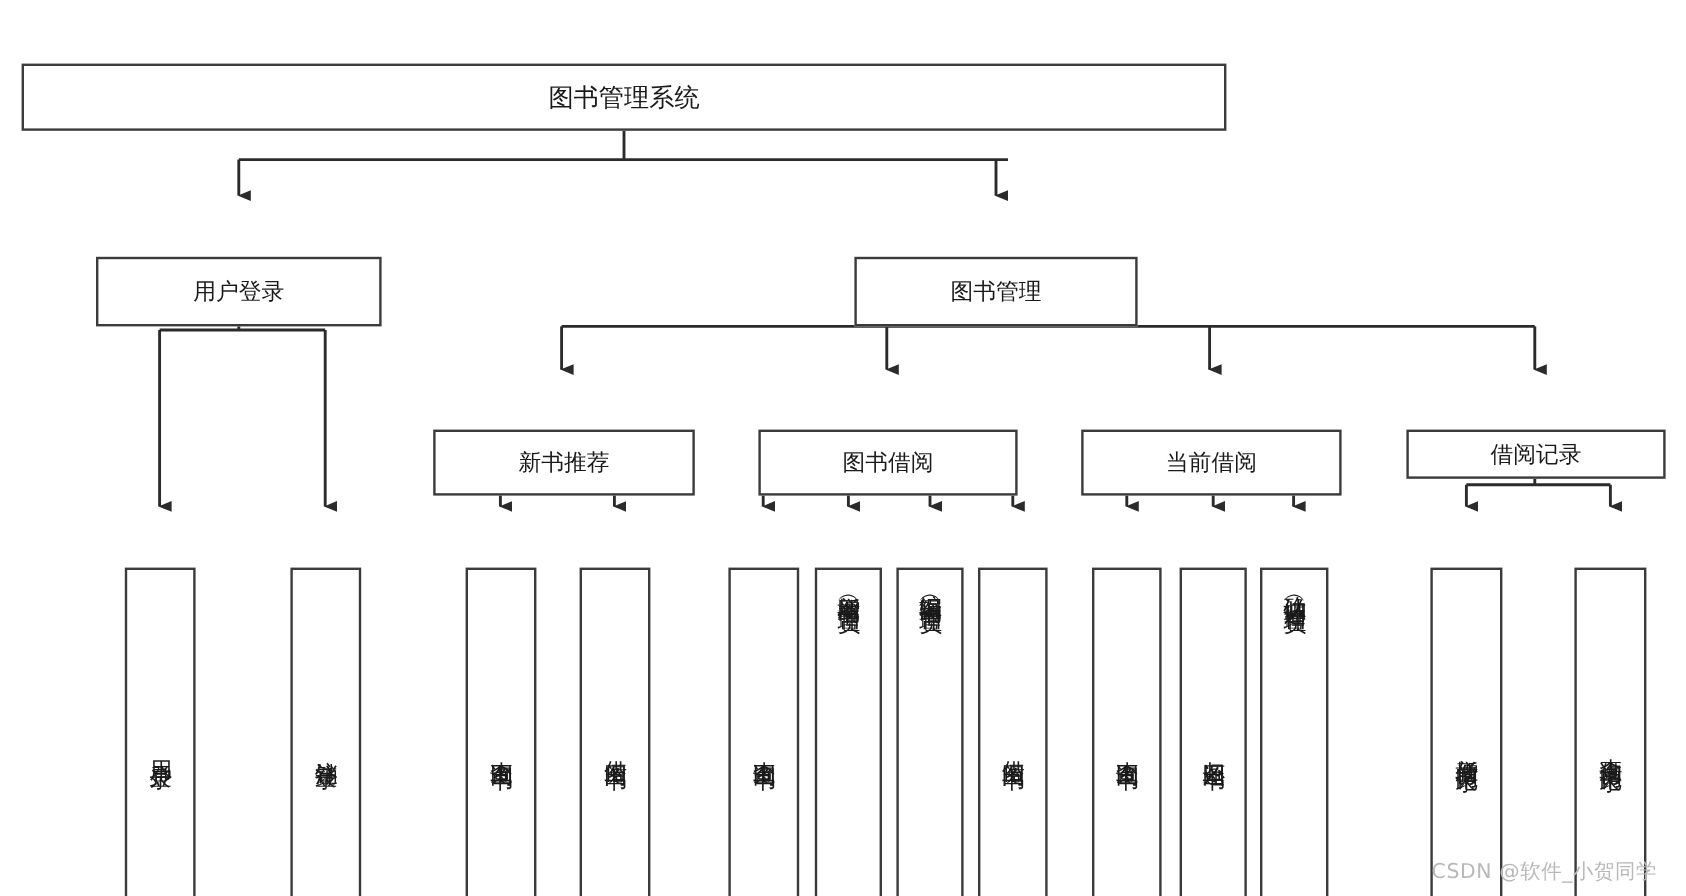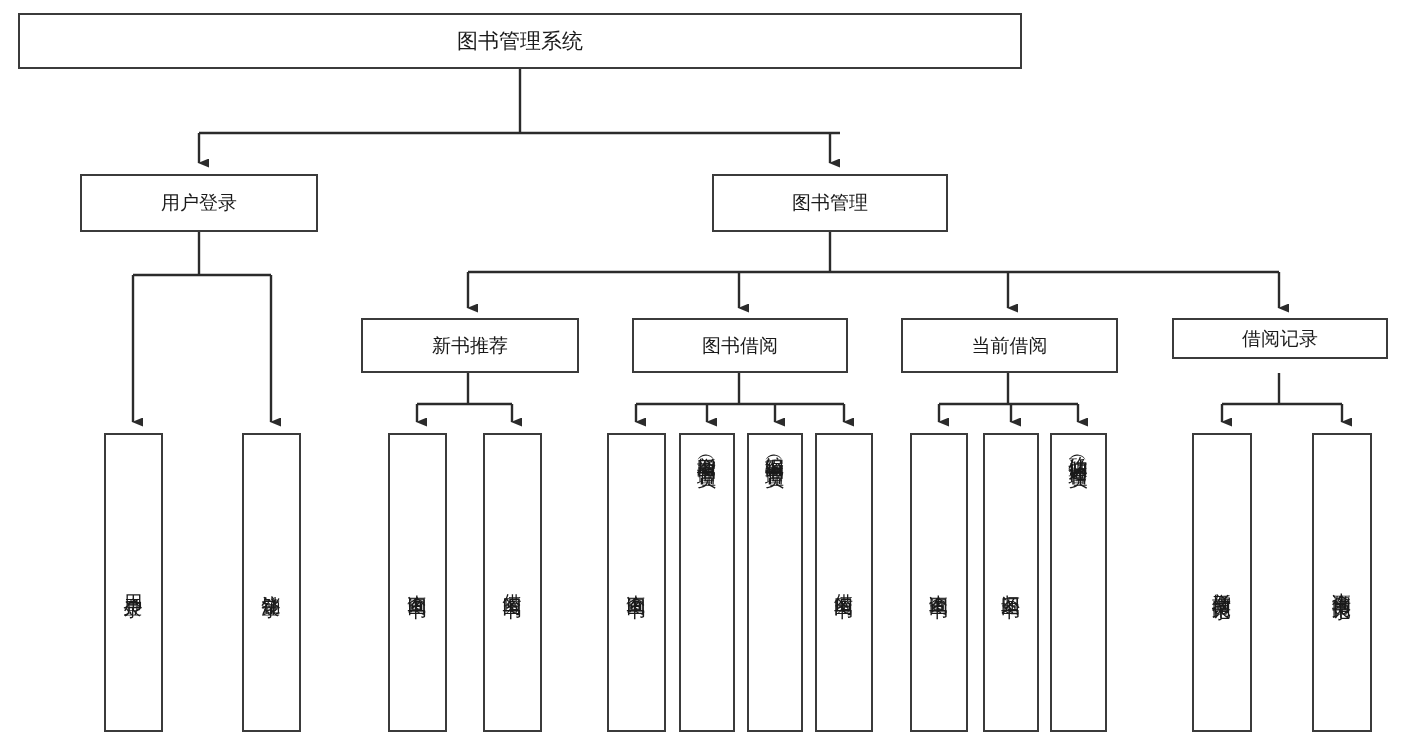--- a/index.html
+++ b/index.html
@@ -26,20 +26,21 @@
   }
   .node {
     position: absolute;
     box-sizing: border-box;
     background: #ffffff;
     border: 2px solid #3b3b3b;
     display: flex;
     align-items: center;
     justify-content: center;
     color: #1a1a1a;
+    margin-top: 40px;
   }
   .node.root {
     font-size: 21px;
   }
   .node.level2 {
     font-size: 19px;
   }
   .node.leaf {
     font-size: 19px;
     padding: 6px 0;
@@ -188,14 +189,15 @@
   <div class="node leaf topalign" id="node-leaf-10" style="left: 1050px; top: 433px; width: 57px; height: 299px; border-color: rgb(59, 59, 59); background: rgb(255, 255, 255); color: rgb(26, 26, 26);">
     <span class="vlabel">确认归还（管理员）</span>
   </div>
   <div class="node leaf" id="node-leaf-11" style="left: 1192px; top: 433px; width: 60px; height: 299px; border-color: rgb(59, 59, 59); background: rgb(255, 255, 255); color: rgb(26, 26, 26);">
     <span class="vlabel">新增借阅记录</span>
   </div>
   <div class="node leaf" id="node-leaf-12" style="left: 1312px; top: 433px; width: 60px; height: 299px; border-color: rgb(59, 59, 59); background: rgb(255, 255, 255); color: rgb(26, 26, 26);">
     <span class="vlabel">查询借阅记录</span>
   </div>
 
+  <div class="watermark" id="watermark" style="left: 1193px; top: 715px; color: rgb(185, 185, 185);">CSDN @软件_小贺同学</div>
 
 </div>
 
 </body></html>

